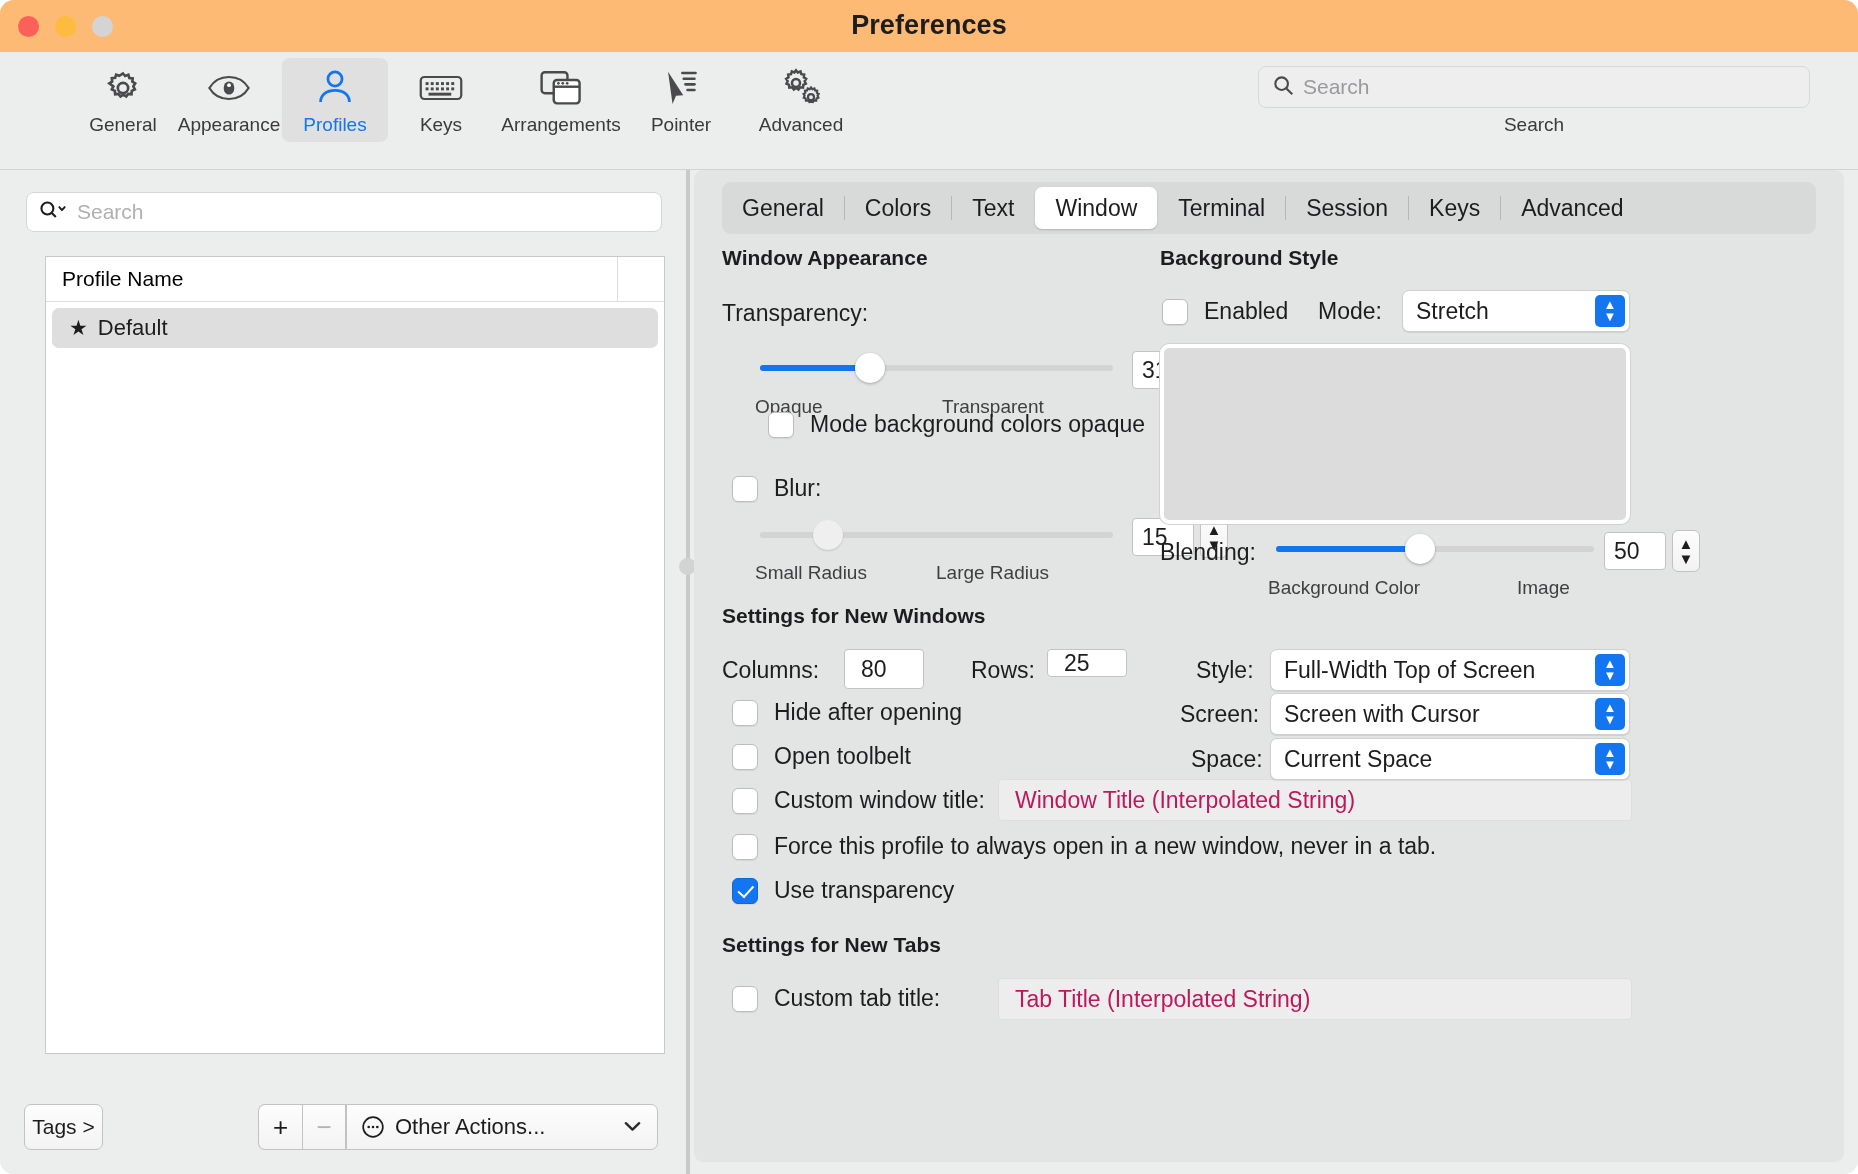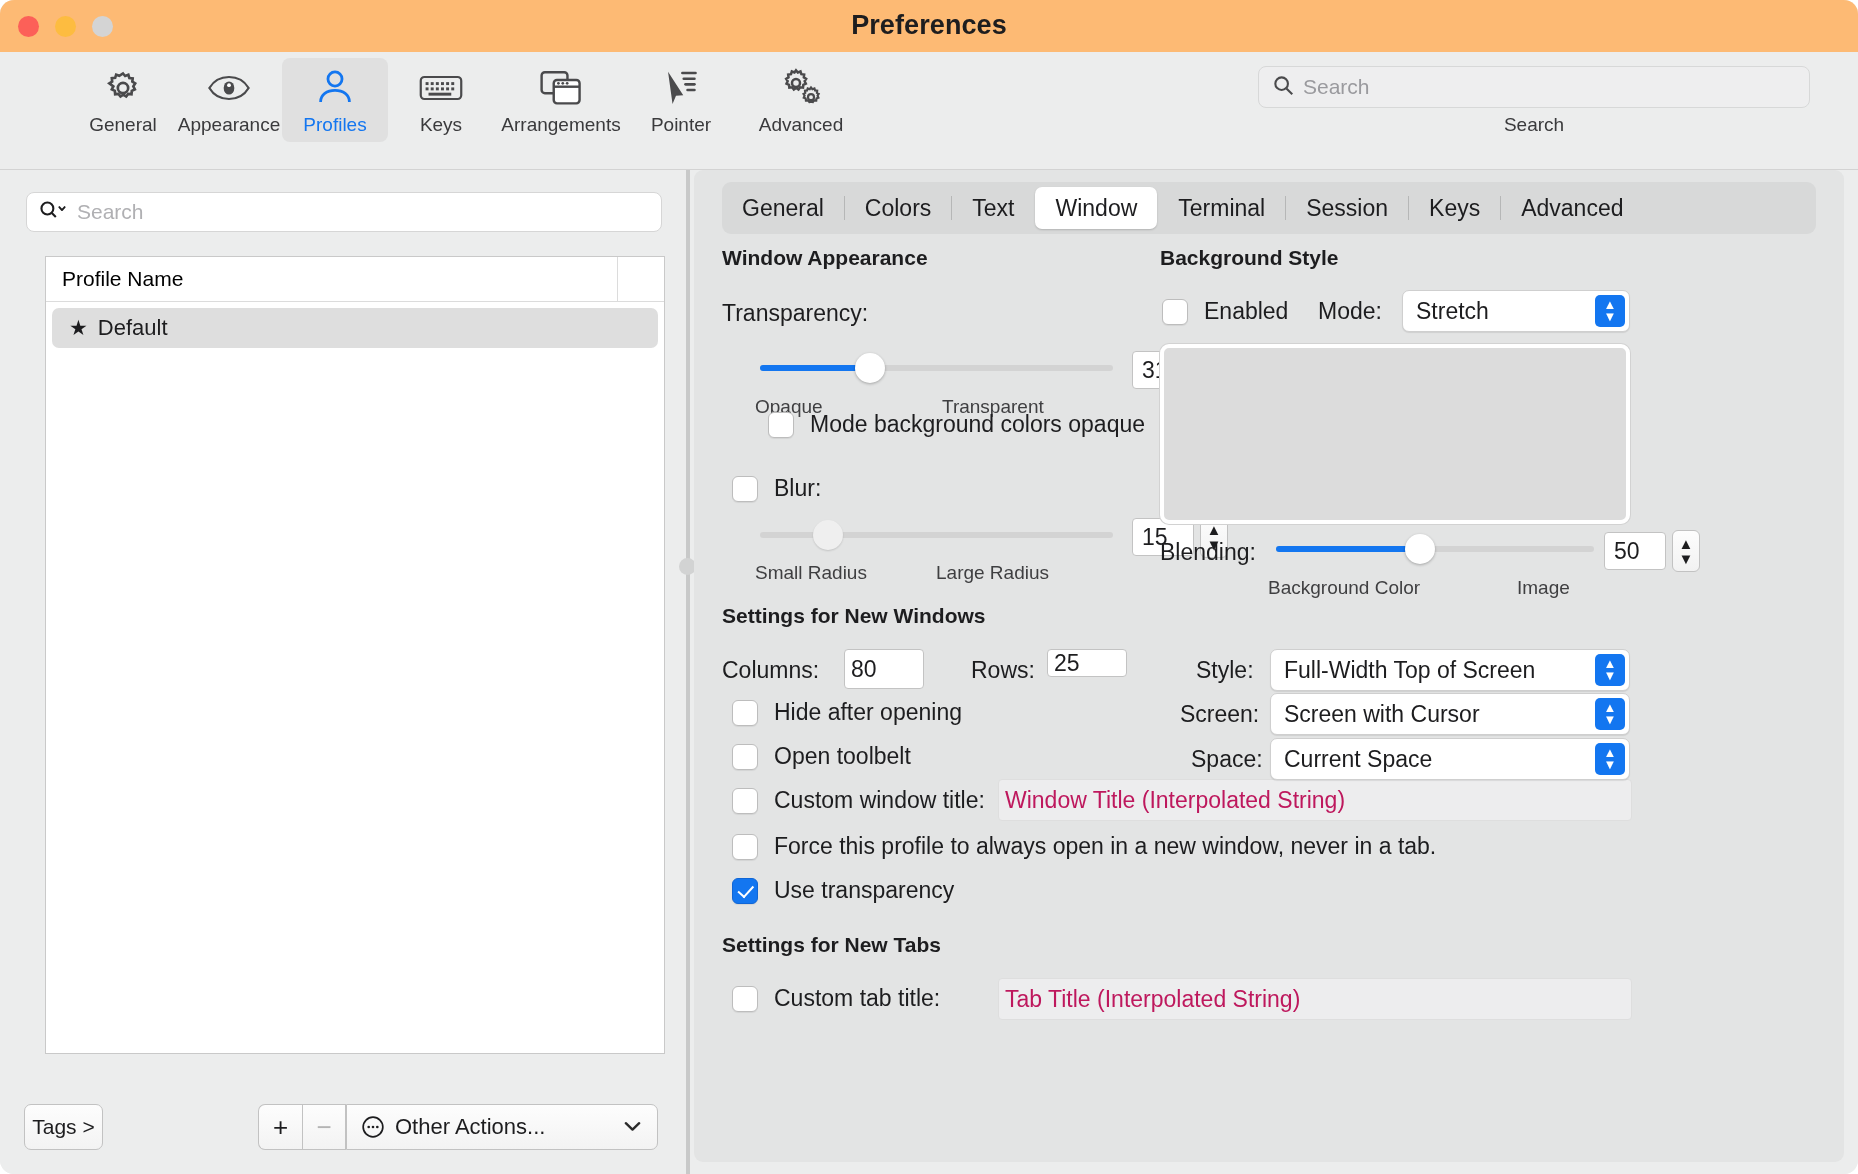--- a/index.html
+++ b/index.html
@@ -268,21 +268,21 @@
   }
   .stepper .arw { font-size: 15px; line-height: 15px; color: #1d1d1f; }
 
   
   .tfield {
     position: absolute;
     background: #ffffff;
     border: 1px solid #c3c3c3;
     border-radius: 4px;
     display: flex; align-items: center;
-    padding-left: 6px;
+    padding-left: 16px;
     font-size: 23px; color: #1d1d1f;
   }
   .tfield.disabled {
     background: #ededee; border-color: #dedede;
   }
 
   
   .popup {
     position: absolute;
     height: 42px;

